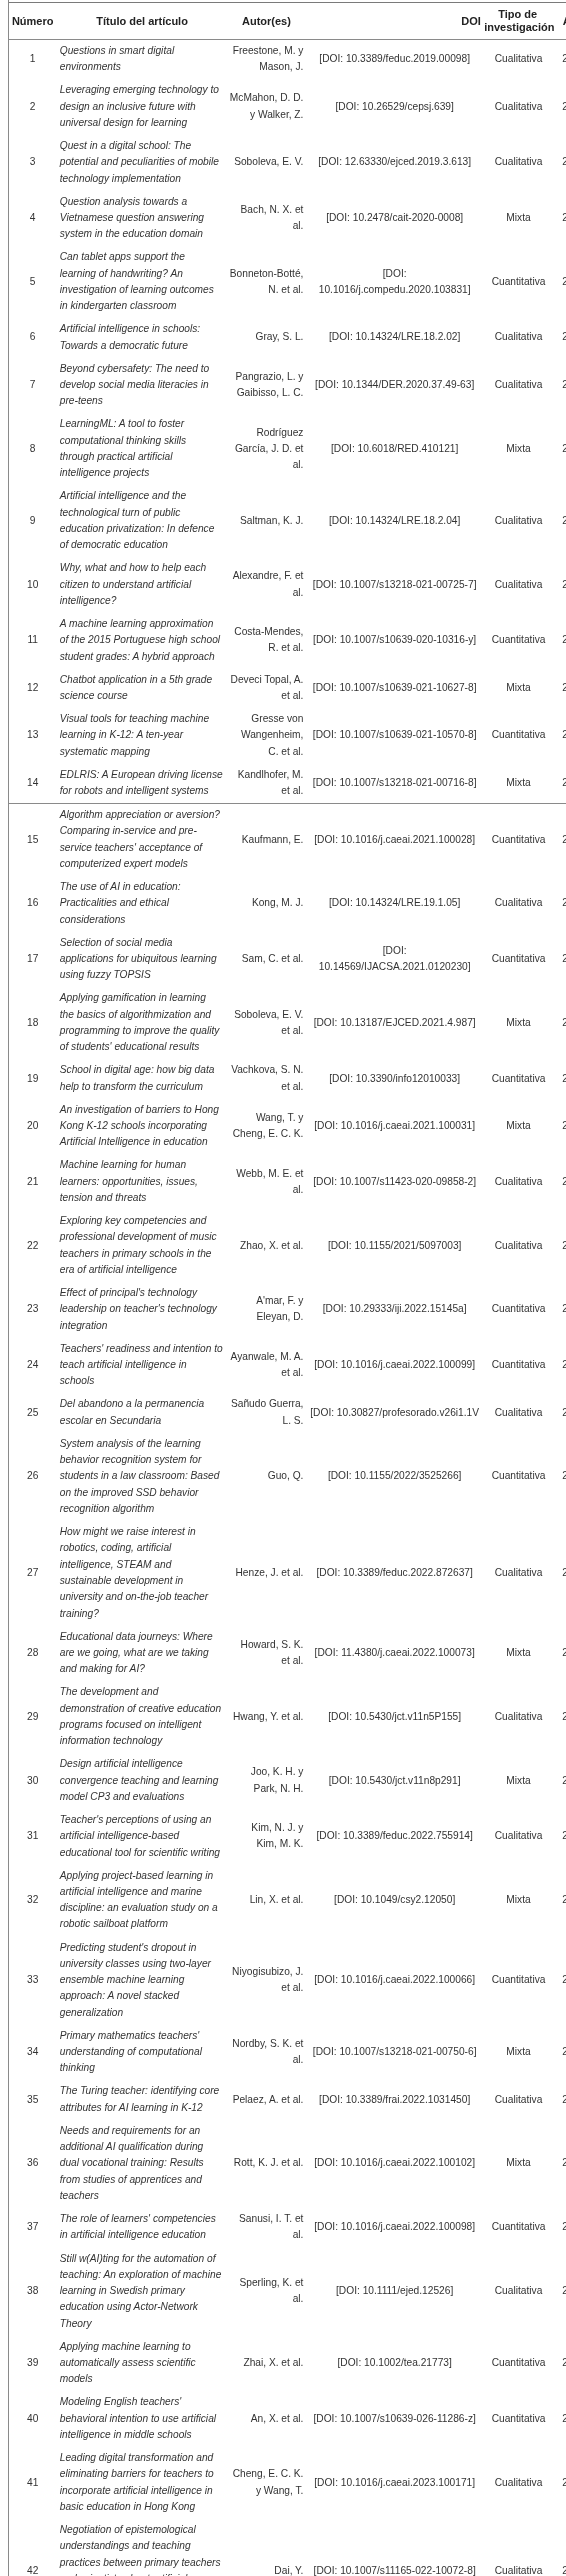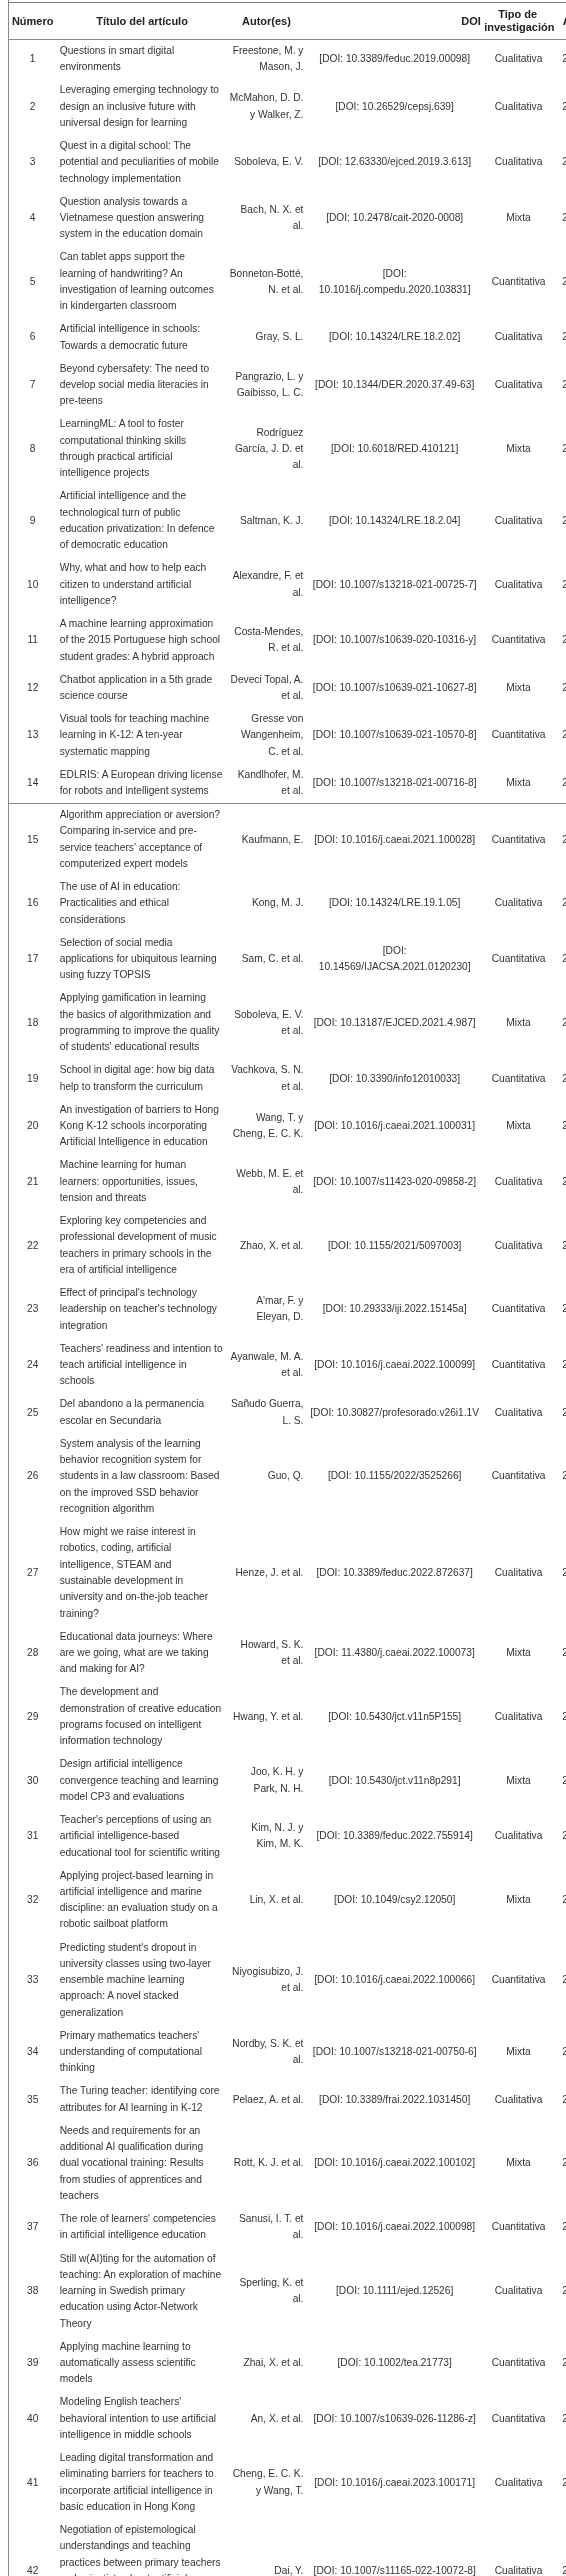--- a/index.html
+++ b/index.html
@@ -7,21 +7,21 @@
          font-family: "Liberation Sans", sans-serif; color: #2b2b2b; }
   .page { position: absolute; left: 8px; top: 0; width: 566px; height: 2576px;
           border-left: 0.8px solid #8a8a8a; box-sizing: border-box; }
   .top-rule { position: absolute; left: 0; top: 1.7px; width: 566px; height: 1.7px; background: #7a7a7a; }
   table { position: absolute; left: 0; top: 5px; width: 564px; border-collapse: collapse; table-layout: fixed; }
   th { font-weight: bold; font-size: 11px; color: #222; padding: 3.4px 1.7px 5px 1.7px; line-height: 12.6px; vertical-align: middle;
        border-bottom: 0.8px solid #8a8a8a; }
   td { font-size: 10.2px; line-height: 16.3px; vertical-align: middle; padding: 3.4px 1.7px 3.4px 1.7px; color: #333; }
   th.c-num, td.c-num { width: 44px; text-align: center; }
   th.c-title { width: 168px; text-align: center; }
-  td.c-title { text-align: left; padding-left: 3.4px; padding-right: 5px; }
+  td.c-title { text-align: left; padding-left: 3.4px; padding-right: 5px; font-style: italic; }
   th.c-auth { width: 74px; text-align: center; }
   td.c-auth { text-align: right; }
   th.c-doi { width: 174px; text-align: right; }
   td.c-doi { text-align: center; padding-left: 3.4px; }
   th.c-type { width: 67px; text-align: center; }
   td.c-type { text-align: center; padding-left: 3.4px; }
   th.c-year { width: 38px; text-align: center; }
   td.c-year { text-align: center; }
   tr.section-break td { border-top: 0.8px solid #8a8a8a; }
 </style>

